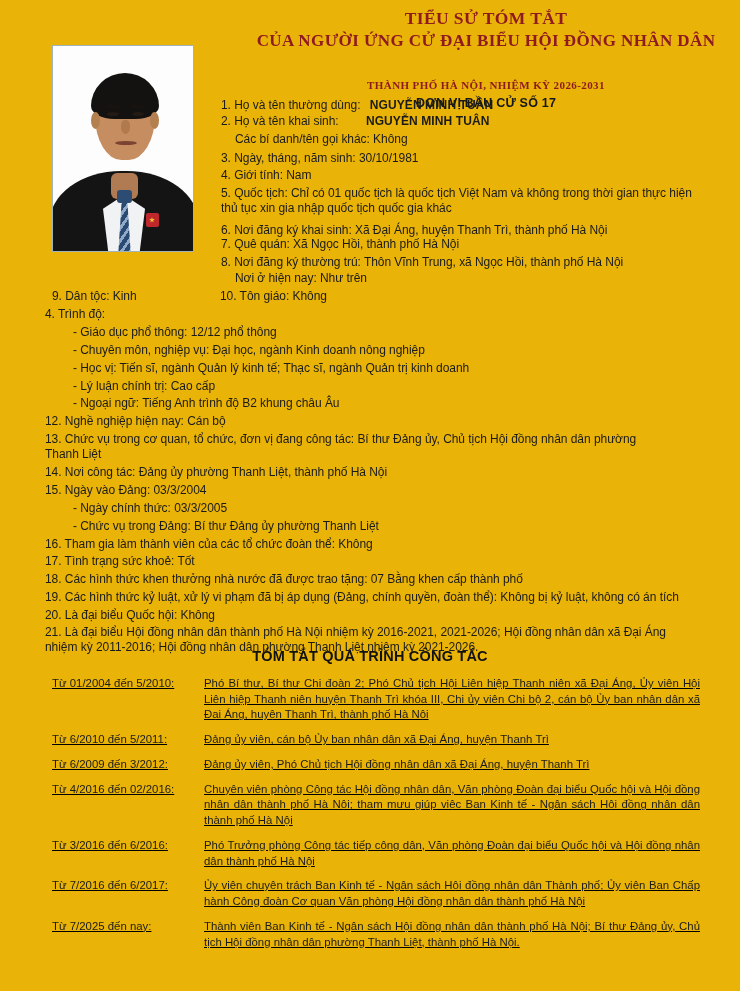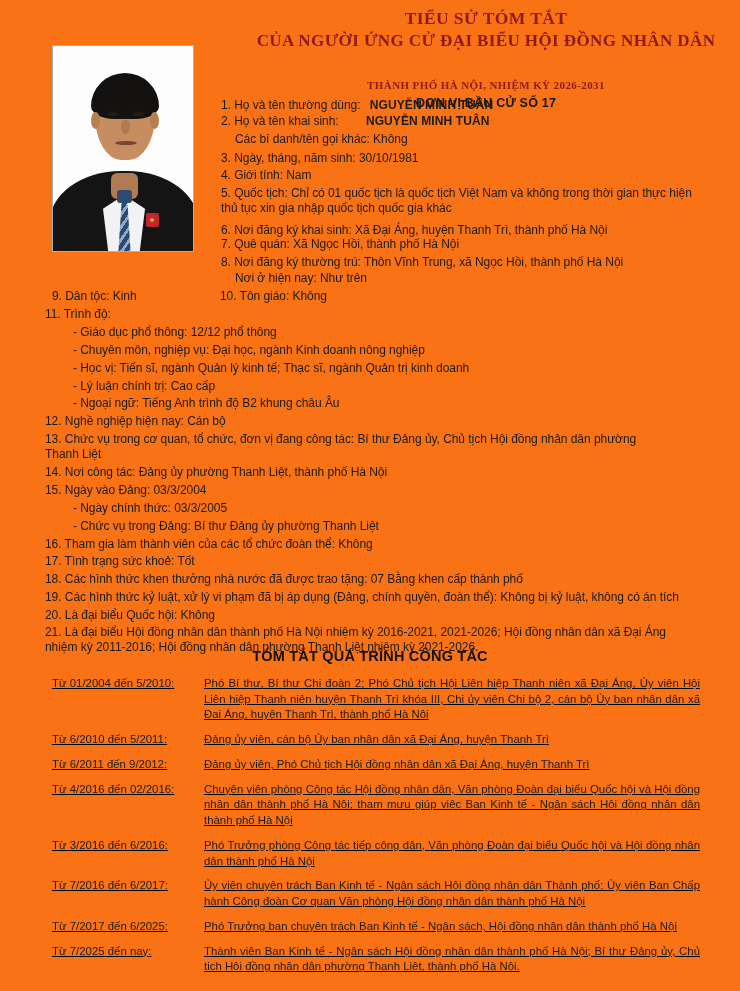--- a/index.html
+++ b/index.html
@@ -4,21 +4,21 @@
 <style>
   * { box-sizing: border-box; margin: 0; padding: 0; }
   html, body {
     width: 740px; height: 991px;
     background: #f2f2f2;
     font-family: "Liberation Sans", sans-serif;
   }
   .page {
     position: relative;
     width: 740px; height: 991px;
-    background: #f97316;
+    background: #eab308;
     overflow: hidden;
   }
 
   
   .header { position: absolute; left: 0; top: 0; width: 740px; height: 92px; }
   .title-block {
     position: absolute; left: 236px; top: 8px; width: 500px;
     text-align: center;
   }
   .title-line {
@@ -186,21 +186,21 @@
     <div class="ln" style="left:221px; top:185px;">5. Quốc tịch: Chỉ có 01 quốc tịch là quốc tịch Việt Nam và không trong thời gian thực hiện</div>
     <div class="ln" style="left:221px; top:200px;">thủ tục xin gia nhập quốc tịch quốc gia khác</div>
     <div class="ln" style="left:221px; top:222px;">6. Nơi đăng ký khai sinh: Xã Đại Áng, huyện Thanh Trì, thành phố Hà Nội</div>
     <div class="ln" style="left:221px; top:236px;">7. Quê quán: Xã Ngọc Hồi, thành phố Hà Nội</div>
     <div class="ln" style="left:221px; top:254px;">8. Nơi đăng ký thường trú: Thôn Vĩnh Trung, xã Ngọc Hồi, thành phố Hà Nội</div>
     <div class="ln" style="left:235px; top:270px;">Nơi ở hiện nay: Như trên</div>
 
     <div class="ln" style="left:52px; top:288px;">9. Dân tộc: Kinh</div>
     <div class="ln" style="left:220px; top:288px;">10. Tôn giáo: Không</div>
 
-    <div class="ln" style="left:45px; top:306px;">11. Trình độ:</div>
+    <div class="ln" style="left:45px; top:306px;">4. Trình độ:</div>
     <div class="ln" style="left:73px; top:324px;">- Giáo dục phổ thông: 12/12 phổ thông</div>
     <div class="ln" style="left:73px; top:342px;">- Chuyên môn, nghiệp vụ: Đại học, ngành Kinh doanh nông nghiệp</div>
     <div class="ln" style="left:73px; top:360px;">- Học vị: Tiến sĩ, ngành Quản lý kinh tế; Thạc sĩ, ngành Quản trị kinh doanh</div>
     <div class="ln" style="left:73px; top:378px;">- Lý luận chính trị: Cao cấp</div>
     <div class="ln" style="left:73px; top:395px;">- Ngoại ngữ: Tiếng Anh trình độ B2 khung châu Âu</div>
 
     <div class="ln" style="left:45px; top:413px;">12. Nghề nghiệp hiện nay: Cán bộ</div>
     <div class="ln" style="left:45px; top:431px;">13. Chức vụ trong cơ quan, tổ chức, đơn vị đang công tác: Bí thư Đảng ủy, Chủ tịch Hội đồng nhân dân phường</div>
     <div class="ln" style="left:45px; top:446px;">Thanh Liệt</div>
     <div class="ln" style="left:45px; top:464px;">14. Nơi công tác: Đảng ủy phường Thanh Liệt, thành phố Hà Nội</div>
@@ -221,38 +221,34 @@
   <div class="career-table" id="career-table">
       <div class="c-row">
         <div class="c-period">Từ 01/2004 đến 5/2010:</div>
         <div class="c-desc">Phó Bí thư, Bí thư Chi đoàn 2; Phó Chủ tịch Hội Liên hiệp Thanh niên xã Đại Áng, Ủy viên Hội Liên hiệp Thanh niên huyện Thanh Trì khóa III, Chi ủy viên Chi bộ 2, cán bộ Ủy ban nhân dân xã Đại Áng, huyện Thanh Trì, thành phố Hà Nội</div>
       </div>
       <div class="c-row">
         <div class="c-period">Từ 6/2010 đến 5/2011:</div>
         <div class="c-desc">Đảng ủy viên, cán bộ Ủy ban nhân dân xã Đại Áng, huyện Thanh Trì</div>
       </div>
       <div class="c-row">
-        <div class="c-period">Từ 6/2011 đến 9/2012:</div>
+        <div class="c-period">Từ 6/2009 đến 3/2012:</div>
         <div class="c-desc">Đảng ủy viên, Phó Chủ tịch Hội đồng nhân dân xã Đại Áng, huyện Thanh Trì</div>
       </div>
       <div class="c-row">
         <div class="c-period">Từ 4/2016 đến 02/2016:</div>
         <div class="c-desc">Chuyên viên phòng Công tác Hội đồng nhân dân, Văn phòng Đoàn đại biểu Quốc hội và Hội đồng nhân dân thành phố Hà Nội; tham mưu giúp việc Ban Kinh tế - Ngân sách Hội đồng nhân dân thành phố Hà Nội</div>
       </div>
       <div class="c-row">
         <div class="c-period">Từ 3/2016 đến 6/2016:</div>
         <div class="c-desc">Phó Trưởng phòng Công tác tiếp công dân, Văn phòng Đoàn đại biểu Quốc hội và Hội đồng nhân dân thành phố Hà Nội</div>
       </div>
       <div class="c-row">
         <div class="c-period">Từ 7/2016 đến 6/2017:</div>
         <div class="c-desc">Ủy viên chuyên trách Ban Kinh tế - Ngân sách Hội đồng nhân dân Thành phố; Ủy viên Ban Chấp hành Công đoàn Cơ quan Văn phòng Hội đồng nhân dân thành phố Hà Nội</div>
       </div>
       <div class="c-row">
-        <div class="c-period">Từ 7/2017 đến 6/2025:</div>
-        <div class="c-desc">Phó Trưởng ban chuyên trách Ban Kinh tế - Ngân sách, Hội đồng nhân dân thành phố Hà Nội</div>
-      </div>
-      <div class="c-row">
         <div class="c-period">Từ 7/2025 đến nay:</div>
         <div class="c-desc">Thành viên Ban Kinh tế - Ngân sách Hội đồng nhân dân thành phố Hà Nội; Bí thư Đảng ủy, Chủ tịch Hội đồng nhân dân phường Thanh Liệt, thành phố Hà Nội.</div>
       </div>
     </div>
 
 </div>
 
 </body></html>

